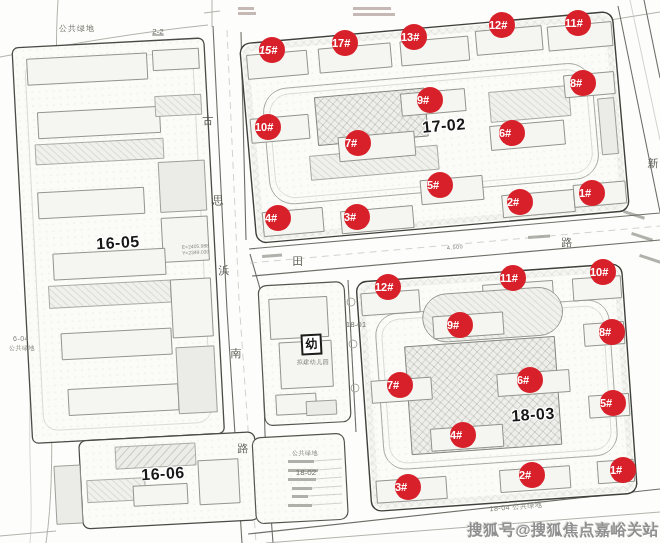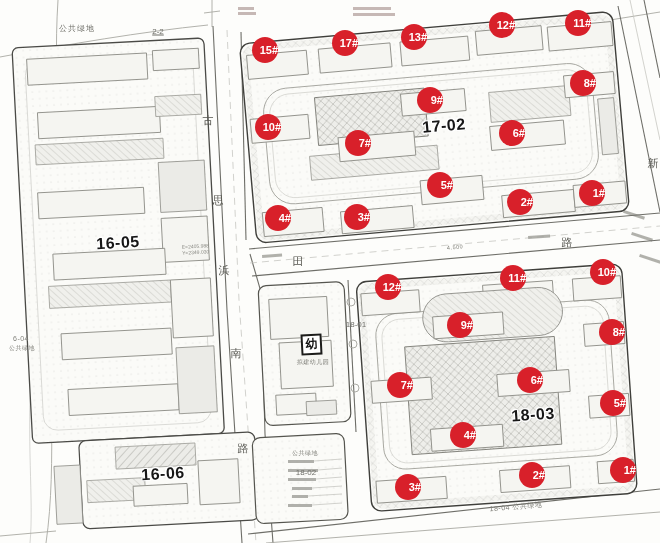--- a/index.html
+++ b/index.html
@@ -11,21 +11,21 @@
   .bg2{fill:#ebebe7;stroke:#8c8c86;stroke-width:.8;}
   .edge{stroke:#6e6e68;fill:none;stroke-width:1.1;}
   .thin{stroke:#c7c7c2;fill:none;stroke-width:.8;}
   .ctx{stroke:#a9a9a3;fill:none;stroke-width:.9;}
   .loop{fill:none;stroke:#a2a29b;stroke-width:.9;}
   .loop2{fill:none;stroke:#cdcdc8;stroke-width:.7;}
   .notebar{fill:#b3a09d;opacity:.75;}
   .legbar{fill:#9d9d97;opacity:.8;}
   
   .marker{position:absolute;width:26px;height:26px;border-radius:50%;
-    background:var(--marker-color,#d8202a);color:#fff;text-align:right;
+    background:var(--marker-color,#d8202a);color:#fff;text-align:left;
     font:700 11px/26px "Liberation Sans",sans-serif;letter-spacing:0;}
   .lbl-bold{position:absolute;transform:translate(-50%,-50%) rotate(-4deg);white-space:nowrap;
     font:700 16px "Liberation Sans",sans-serif;color:#171717;letter-spacing:.5px;
     text-shadow:-1px -1px 0 #fff,1px -1px 0 #fff,-1px 1px 0 #fff,1px 1px 0 #fff,0 0 3px #fff;}
   .lbl-sm{position:absolute;transform:translate(-50%,-50%);white-space:nowrap;
     font:400 8px "Liberation Sans",sans-serif;color:#6f6f69;letter-spacing:1px;}
   .lbl-xs{position:absolute;transform:translate(-50%,-50%);white-space:nowrap;
     font:400 6px "Liberation Sans",sans-serif;color:#80807a;letter-spacing:.5px;}
   .lbl-coord{position:absolute;white-space:nowrap;font:400 5px "Liberation Sans",sans-serif;
     color:#8a8a84;transform:rotate(-3deg);line-height:6px;}
@@ -256,28 +256,29 @@
       <div class="marker" style="left: 427px; top: 172px;">5#</div>
       <div class="marker" style="left: 499px; top: 120px;">6#</div>
       <div class="marker" style="left: 345px; top: 130px;">7#</div>
       <div class="marker" style="left: 570px; top: 70px;">8#</div>
       <div class="marker" style="left: 417px; top: 87px;">9#</div>
       <div class="marker" style="left: 255px; top: 114px;">10#</div>
       <div class="marker" style="left: 565px; top: 10px;">11#</div>
       <div class="marker" style="left: 489px; top: 12px;">12#</div>
       <div class="marker" style="left: 401px; top: 24px;">13#</div>
       <div class="marker" style="left: 332px; top: 30px;">17#</div>
-      <div class="marker" style="left: 252px; top: 37px;">15#</div>
+      <div class="marker" style="left: 259px; top: 37px; font-style: italic;">15#</div>
       <div class="marker" style="left: 610px; top: 457px;">1#</div>
       <div class="marker" style="left: 519px; top: 462px;">2#</div>
       <div class="marker" style="left: 395px; top: 474px;">3#</div>
       <div class="marker" style="left: 450px; top: 422px;">4#</div>
       <div class="marker" style="left: 600px; top: 390px;">5#</div>
       <div class="marker" style="left: 517px; top: 367px;">6#</div>
       <div class="marker" style="left: 387px; top: 372px;">7#</div>
       <div class="marker" style="left: 599px; top: 319px;">8#</div>
       <div class="marker" style="left: 447px; top: 312px;">9#</div>
       <div class="marker" style="left: 590px; top: 259px;">10#</div>
       <div class="marker" style="left: 500px; top: 265px;">11#</div>
       <div class="marker" style="left: 375px; top: 274px;">12#</div>
     </div>
 
+  <div id="watermark">搜狐号@搜狐焦点嘉峪关站</div>
 </div>
 
 </body></html>

